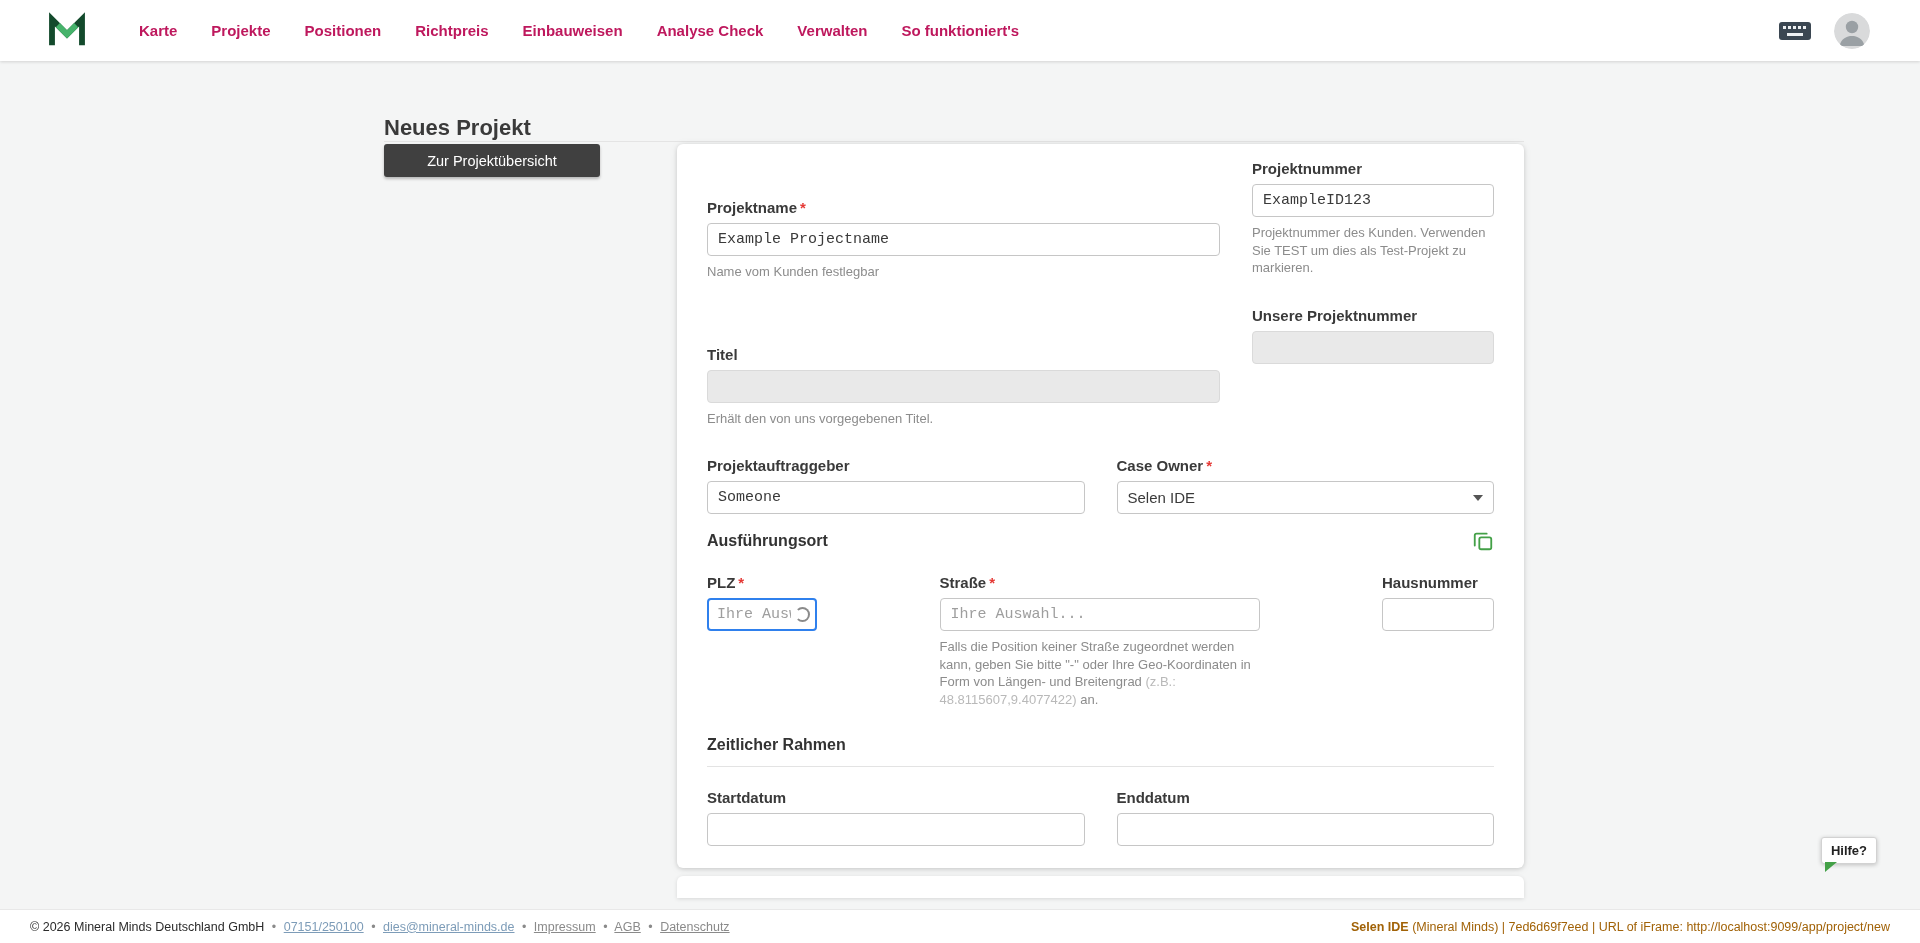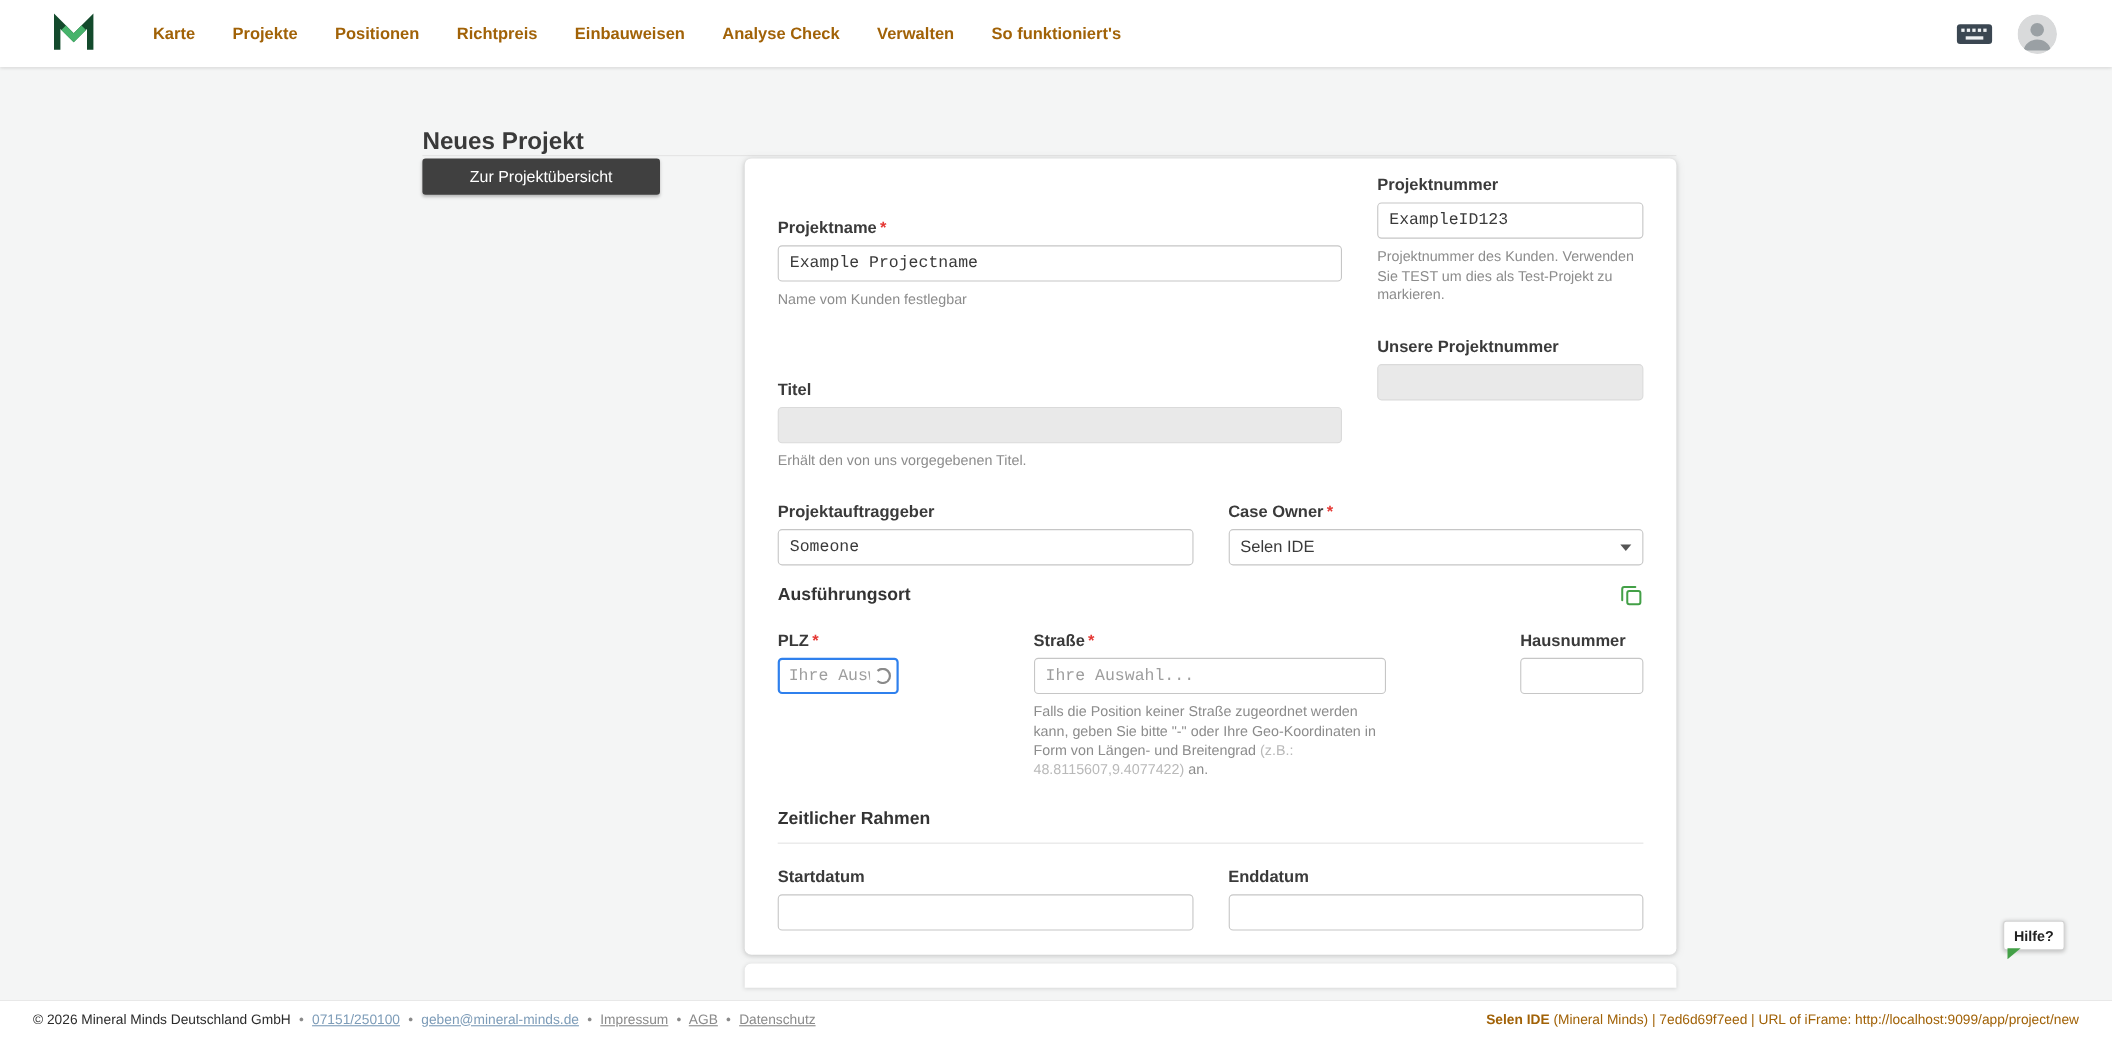--- a/index.html
+++ b/index.html
@@ -12,21 +12,21 @@
 
   
   .navbar {
     height:61px; background:#fff; display:flex; align-items:center;
     padding:0 50px 0 47px; box-shadow:0 1px 3px rgba(0,0,0,.14);
     position:relative; z-index:10;
   }
   .logo { width:40px; height:40px; margin-right:52px; cursor:pointer; flex:0 0 auto; }
   .nav-items { display:flex; align-items:center; gap:34px; }
   .nav-item {
-    font-size:15px; font-weight:bold; color:#a16207; cursor:pointer; white-space:nowrap;
+    font-size:15px; font-weight:bold; color:#be185d; cursor:pointer; white-space:nowrap;
   }
   .nav-spacer { flex:1; }
   .nav-icons { display:flex; align-items:center; gap:22px; }
   .icon-btn { cursor:pointer; display:flex; align-items:center; }
   .avatar { width:36px; height:36px; border-radius:50%; overflow:hidden; cursor:pointer; }
 
   
   main { padding:54px 0 0 384px; }
   .title-wrap { width:1140px; border-bottom:1px solid #e4e4e4; margin-bottom:2px; }
   .page-title { margin:0; font-size:22px; font-weight:bold; color:#3a3a3a; }
@@ -289,21 +289,21 @@
 </main>
 
 <div class="help">Hilfe?</div>
 
 <footer>
   <div class="f-left">
     <span>© 2026 Mineral Minds Deutschland GmbH</span>
     <span class="sep">•</span>
     <a class="link-blue">07151/250100</a>
     <span class="sep">•</span>
-    <a class="link-blue">geben@mineral-minds.de</a>
+    <a class="link-blue">dies@mineral-minds.de</a>
     <span class="sep">•</span>
     <a class="link-gray">Impressum</a>
     <span class="sep">•</span>
     <a class="link-gray">AGB</a>
     <span class="sep">•</span>
     <a class="link-gray">Datenschutz</a>
   </div>
   <div class="f-right">
     <span class="bold">Selen IDE</span><span> (Mineral Minds) | 7ed6d69f7eed | URL of iFrame: http://localhost:9099/app/project/new</span>
   </div>

